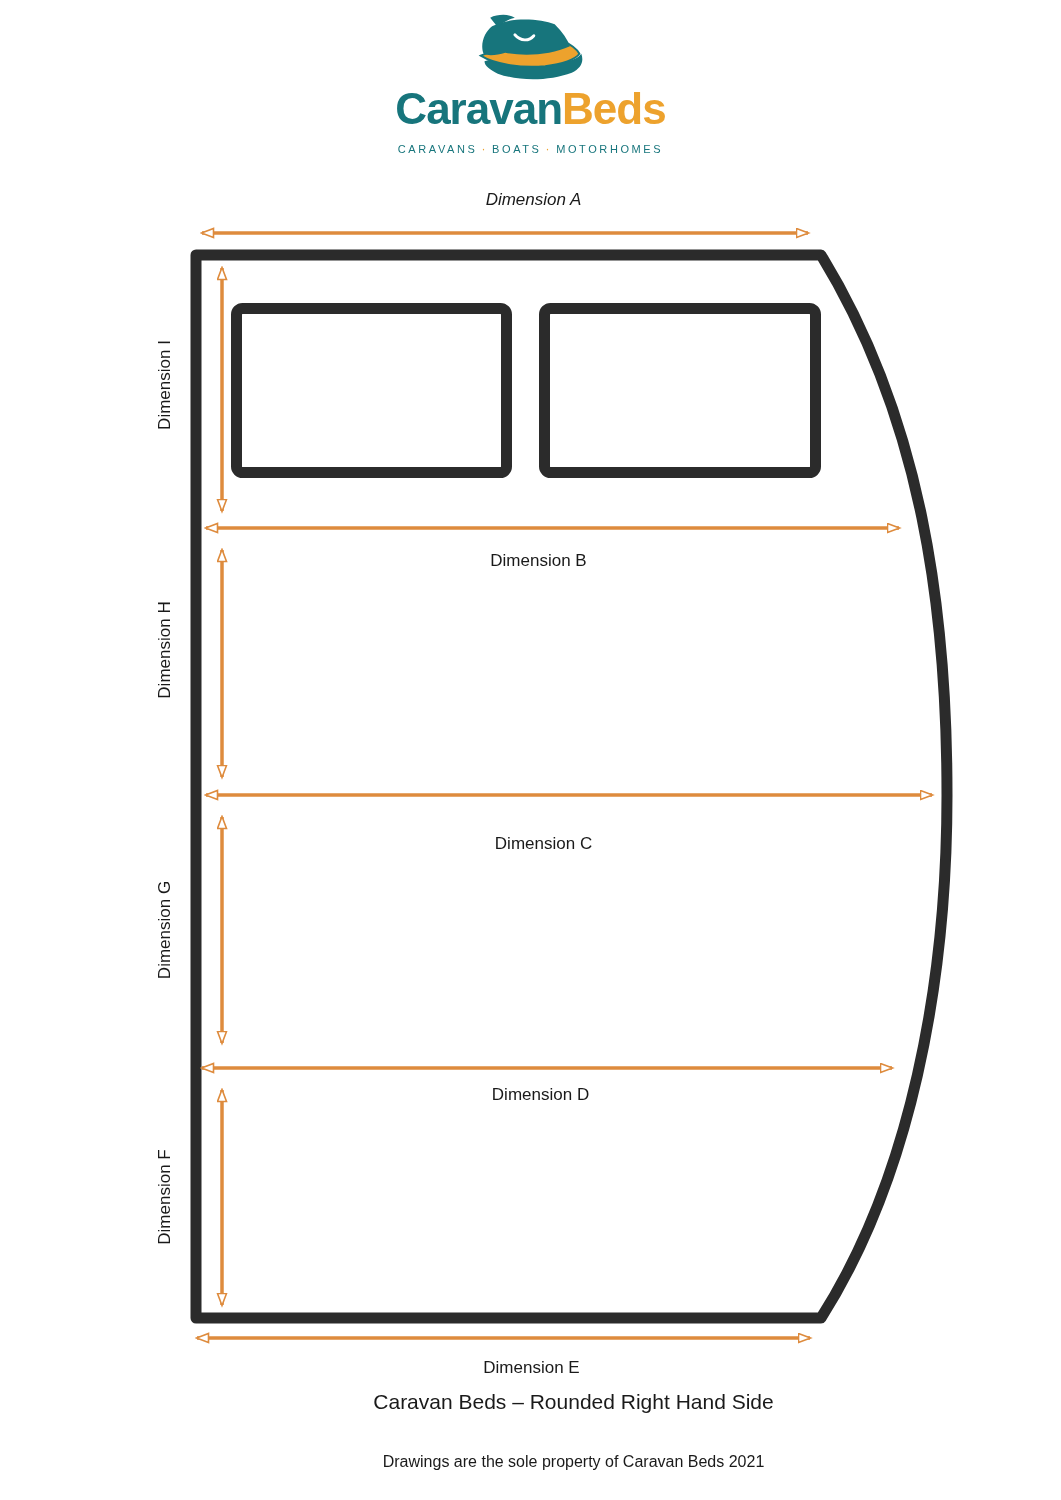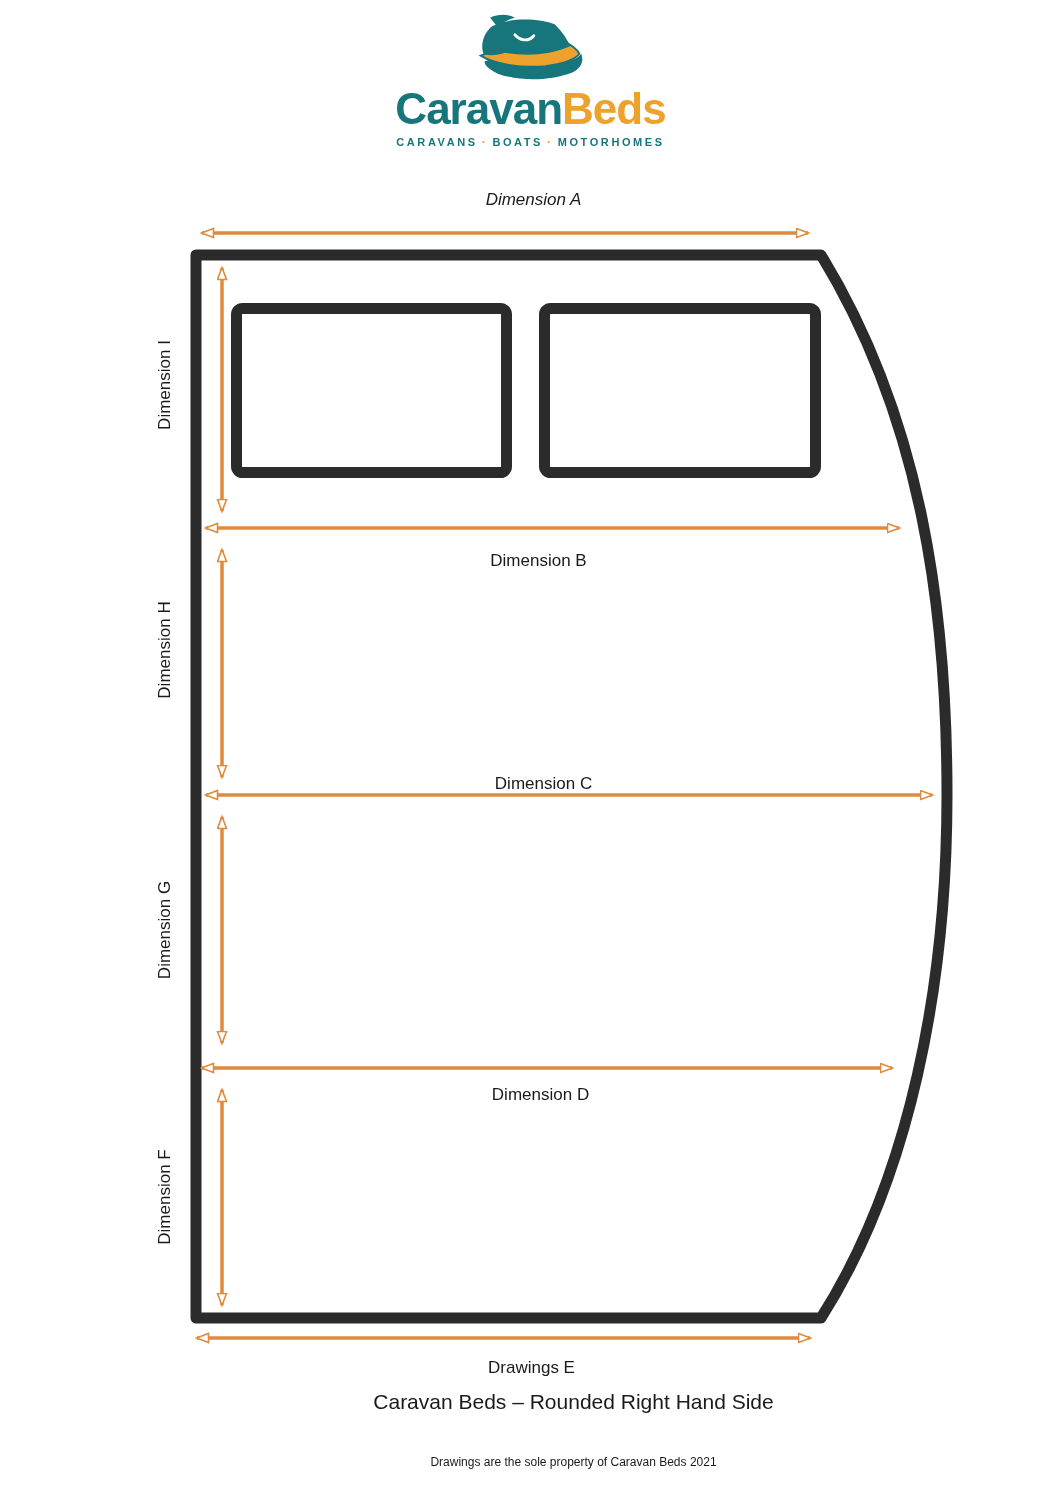--- a/index.html
+++ b/index.html
@@ -20,53 +20,53 @@
     width:320px;
   }
   .logo .mark{width:124px;height:74px;}
   .brand{
     font-weight:bold;font-size:44px;line-height:46px;letter-spacing:-1px;
     white-space:nowrap;
   }
   .brand .teal{color:#17757C;}
   .brand .orange{color:#EDA22D;}
   .tagline{
-    margin-top:3px;
-    font-size:11px;font-weight:bold;letter-spacing:2.6px;
+    margin-top:10px;
+    font-size:11px;font-weight:normal;letter-spacing:2.6px;
     color:#17757C;white-space:nowrap;
   }
   .tagline .dot{color:#EDA22D;padding:0 4px;font-size:12px;}
 
   
   .drawing{position:absolute;left:0;top:0;}
 
   .dim-label{
     position:absolute;
     font-size:17px;color:#1a1a1a;white-space:nowrap;
     transform:translate(-50%,-50%);
   }
   .dim-label.vert{transform:translate(-50%,-50%) rotate(-90deg);}
 
   .lbl-a{left:490px;top:200px;font-style:italic;}
   .lbl-b{left:495px;top:561px;}
-  .lbl-c{left:500px;top:784px;text-align:right;}
+  .lbl-c{left:500px;top:844px;text-align:right;}
   .lbl-d{left:497px;top:1095px;text-align:right;}
   .lbl-e{left:488px;top:1368px;}
   .lbl-i{left:121px;top:385px;}
   .lbl-h{left:121px;top:650px;}
   .lbl-g{left:121px;top:930px;}
   .lbl-f{left:121px;top:1197px;}
 
   .title{
     position:absolute;left:530px;top:1402px;transform:translate(-50%,-50%);
     font-size:21px;white-space:nowrap;text-align:center;
   }
   .copyright{
     position:absolute;left:530px;top:1462px;transform:translate(-50%,-50%);
-    font-size:12px;white-space:nowrap;
+    font-size:16px;white-space:nowrap;
   }
 </style>
 </head>
 <body>
 
 <div class="page">
 
   <div class="logo">
     <svg class="mark" viewBox="0 0 130 78" aria-hidden="true">
 
@@ -109,21 +109,21 @@
     <line x1="178" y1="268" x2="178" y2="511" stroke="#DE8B3D" stroke-width="3.5" marker-start="url(#ah)" marker-end="url(#ah)"></line>
     <line x1="178" y1="550" x2="178" y2="777" stroke="#DE8B3D" stroke-width="3.5" marker-start="url(#ah)" marker-end="url(#ah)"></line>
     <line x1="178" y1="817" x2="178" y2="1043" stroke="#DE8B3D" stroke-width="3.5" marker-start="url(#ah)" marker-end="url(#ah)"></line>
     <line x1="178" y1="1090" x2="178" y2="1305" stroke="#DE8B3D" stroke-width="3.5" marker-start="url(#ah)" marker-end="url(#ah)"></line>
   </svg>
 
   <div class="dim-label lbl-a">Dimension A</div>
   <div class="dim-label lbl-b">Dimension B</div>
   <div class="dim-label lbl-c">Dimension C</div>
   <div class="dim-label lbl-d">Dimension D</div>
-  <div class="dim-label lbl-e">Drawings E</div>
+  <div class="dim-label lbl-e">Dimension E</div>
   <div class="dim-label vert lbl-i">Dimension I</div>
   <div class="dim-label vert lbl-h">Dimension H</div>
   <div class="dim-label vert lbl-g">Dimension G</div>
   <div class="dim-label vert lbl-f">Dimension F</div>
 
   <div class="title">Caravan Beds – Rounded Right Hand Side</div>
   <div class="copyright">Drawings are the sole property of Caravan Beds 2021</div>
 
 </div>
 

